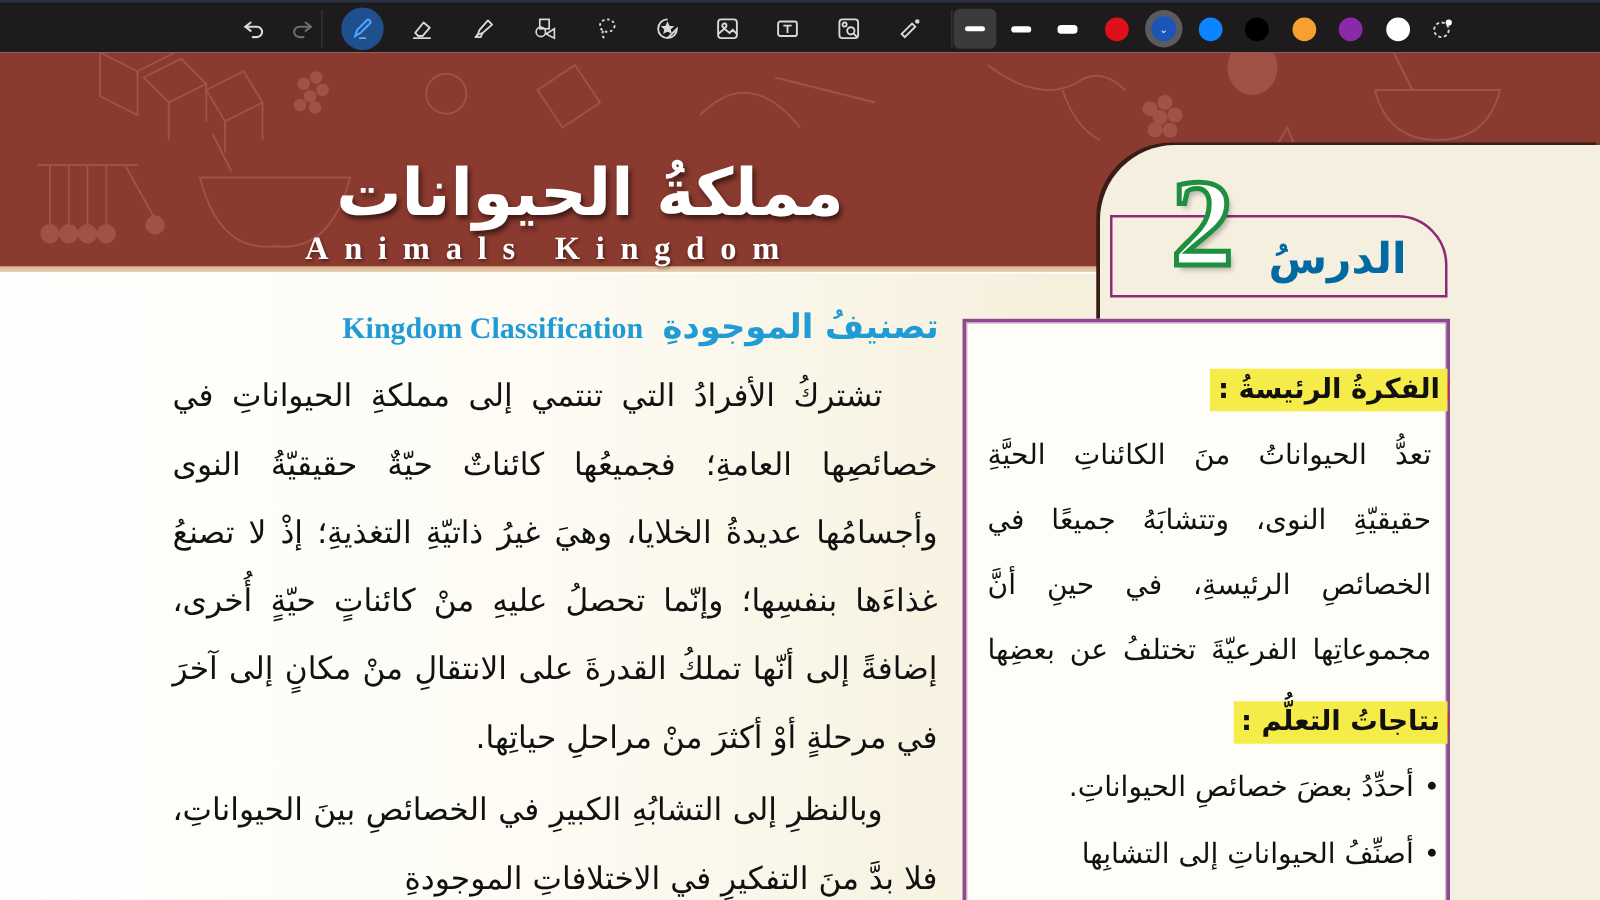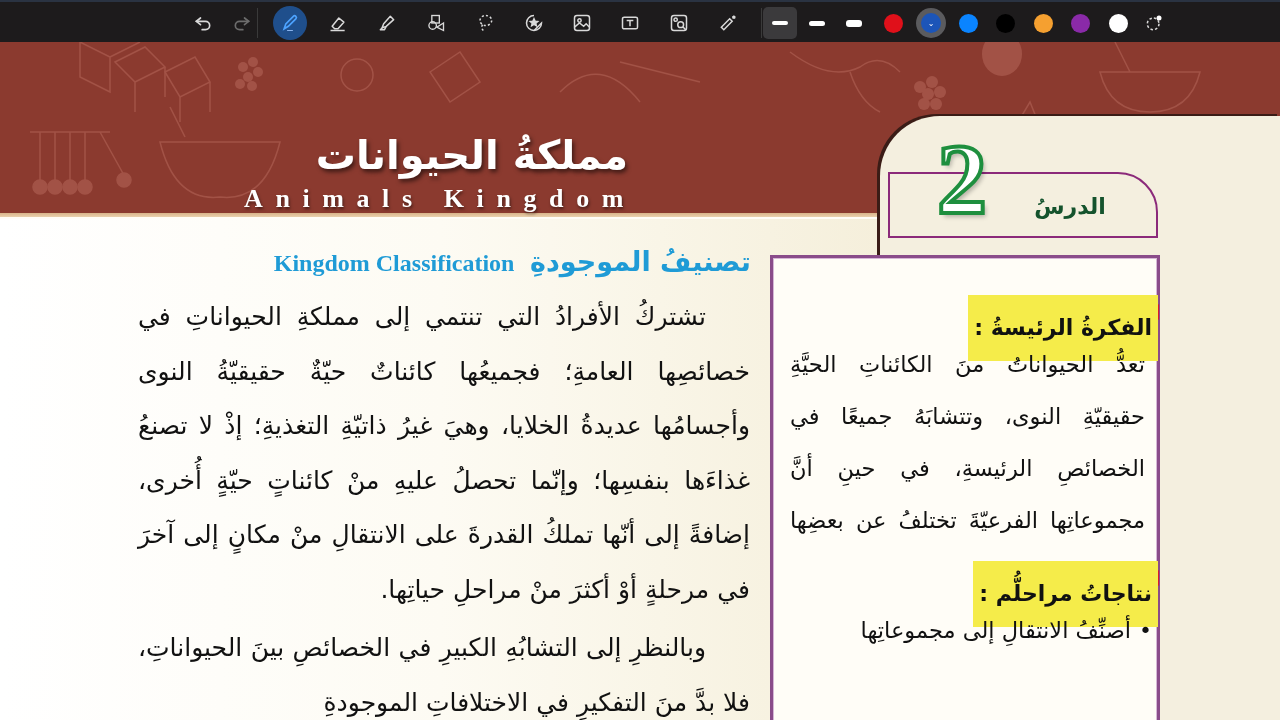--- a/index.html
+++ b/index.html
@@ -47,21 +47,21 @@
     background:#8b3a2f; overflow:hidden;
   }
   .banner-strip {
     position:absolute; left:0; top:213px; width:900px; height:6px;
     background:linear-gradient(#d9b48a,#f2dfc0);
   }
   .deco { position:absolute; opacity:0.55; }
   .title-ar {
     position:absolute; left:262px; top:120px; width:420px; text-align:center;
     color:#ffffff; font-family:"DejaVu Sans", sans-serif; font-weight:bold;
-    font-size:40px; line-height:70px; direction:rtl;
+    font-size:52px; line-height:70px; direction:rtl;
     text-shadow:2px 3px 4px rgba(0,0,0,0.55);
   }
   .title-en {
     position:absolute; left:244px; top:184px; width:470px;
     color:#ffffff; font-family:"Liberation Serif", serif; font-weight:bold;
     font-size:26px; letter-spacing:12.6px; white-space:nowrap; line-height:30px;
     text-shadow:1px 2px 3px rgba(0,0,0,0.5);
   }
   
   .lesson-panel {
@@ -74,21 +74,21 @@
     border:2px solid #8b2a7a; border-top-right-radius:40px; box-sizing:border-box;
   }
   .lesson-num {
     position:absolute; left:922px; top:124px; width:80px; text-align:center;
     font-family:"Liberation Serif", serif; font-size:100px; font-weight:bold; line-height:110px;
     color:#ffffff; -webkit-text-stroke:4px #1e8f3e;
     text-shadow:3px 4px 4px rgba(0,0,0,0.25);
   }
   .lesson-word {
     position:absolute; left:1000px; top:180px; width:140px; text-align:center;
-    color:#14532d; font-weight:bold; font-size:22px; line-height:54px; direction:rtl;
+    color:#0369a1; font-weight:bold; font-size:34px; line-height:54px; direction:rtl;
   }
   
   .content-bg {
     position:absolute; left:0; top:219px; width:880px; height:501px;
     background:linear-gradient(90deg,#ffffff 0%,#fdfbf3 50%,#f5efdb 100%);
   }
   .section-heading {
     position:absolute; left:216px; top:246px; width:535px; text-align:right;
     color:#1f9bd6; font-weight:bold; white-space:nowrap; direction:ltr;
   }
@@ -103,21 +103,21 @@
   .body-text .indent { text-indent:44px; }
   .body-text .p2 { margin-top:4px; }
   
   .side-box {
     position:absolute; left:770px; top:255px; width:390px; height:480px;
     background:#fffdf7; border:3px solid #8a4c8a; box-sizing:border-box;
     box-shadow:inset 0 0 0 1px #d6b7d6;
   }
   .tag {
     position:absolute; right:122px; background:#f5ec4a; color:#111;
-    font-weight:bold; font-size:22px; line-height:34px; padding:16px 6px; direction:rtl;
+    font-weight:bold; font-size:22px; line-height:34px; padding:0 6px; direction:rtl;
   }
   .tag-arrow {
     position:absolute; width:0; height:0;
     border-top:8px solid transparent; border-bottom:8px solid transparent;
     border-right:11px solid #d81b32;
   }
   .side-text {
     position:absolute; left:790px; top:338px; width:355px;
     direction:rtl; text-align:justify; text-align-last:right;
     font-size:22.5px; line-height:52px; color:#111;
@@ -302,16 +302,17 @@
   <p class="indent p2">وبالنظرِ إلى التشابُهِ الكبيرِ في الخصائصِ بينَ الحيواناتِ، فلا بدَّ منَ التفكيرِ في الاختلافاتِ الموجودةِ</p>
 </div>
 
 <div class="side-box"></div>
 
 <div class="tag-arrow" style="left:1148px;top:304px"></div>
 <div class="tag" style="top:295px">الفكرةُ الرئيسةُ :</div>
 <div class="side-text">تعدُّ الحيواناتُ منَ الكائناتِ الحيَّةِ حقيقيّةِ النوى، وتتشابَهُ جميعًا في الخصائصِ الرئيسةِ، في حينِ أنَّ مجموعاتِها الفرعيّةَ تختلفُ عن بعضِها في خصائصِها.</div>
 
 <div class="tag-arrow" style="left:1148px;top:570px"></div>
-<div class="tag" style="top:561px">نتاجاتُ مراحلُّم :</div>
+<div class="tag" style="top:561px">نتاجاتُ التعلُّم :</div>
 <ul class="outcomes">
-  <li>أصنِّفُ الانتقالِ إلى مجموعاتِها</li>
+  <li>أحدِّدُ بعضَ خصائصِ الحيواناتِ.</li>
+  <li>أصنِّفُ الحيواناتِ إلى التشابِها</li>
 </ul>
 
 </body></html>

